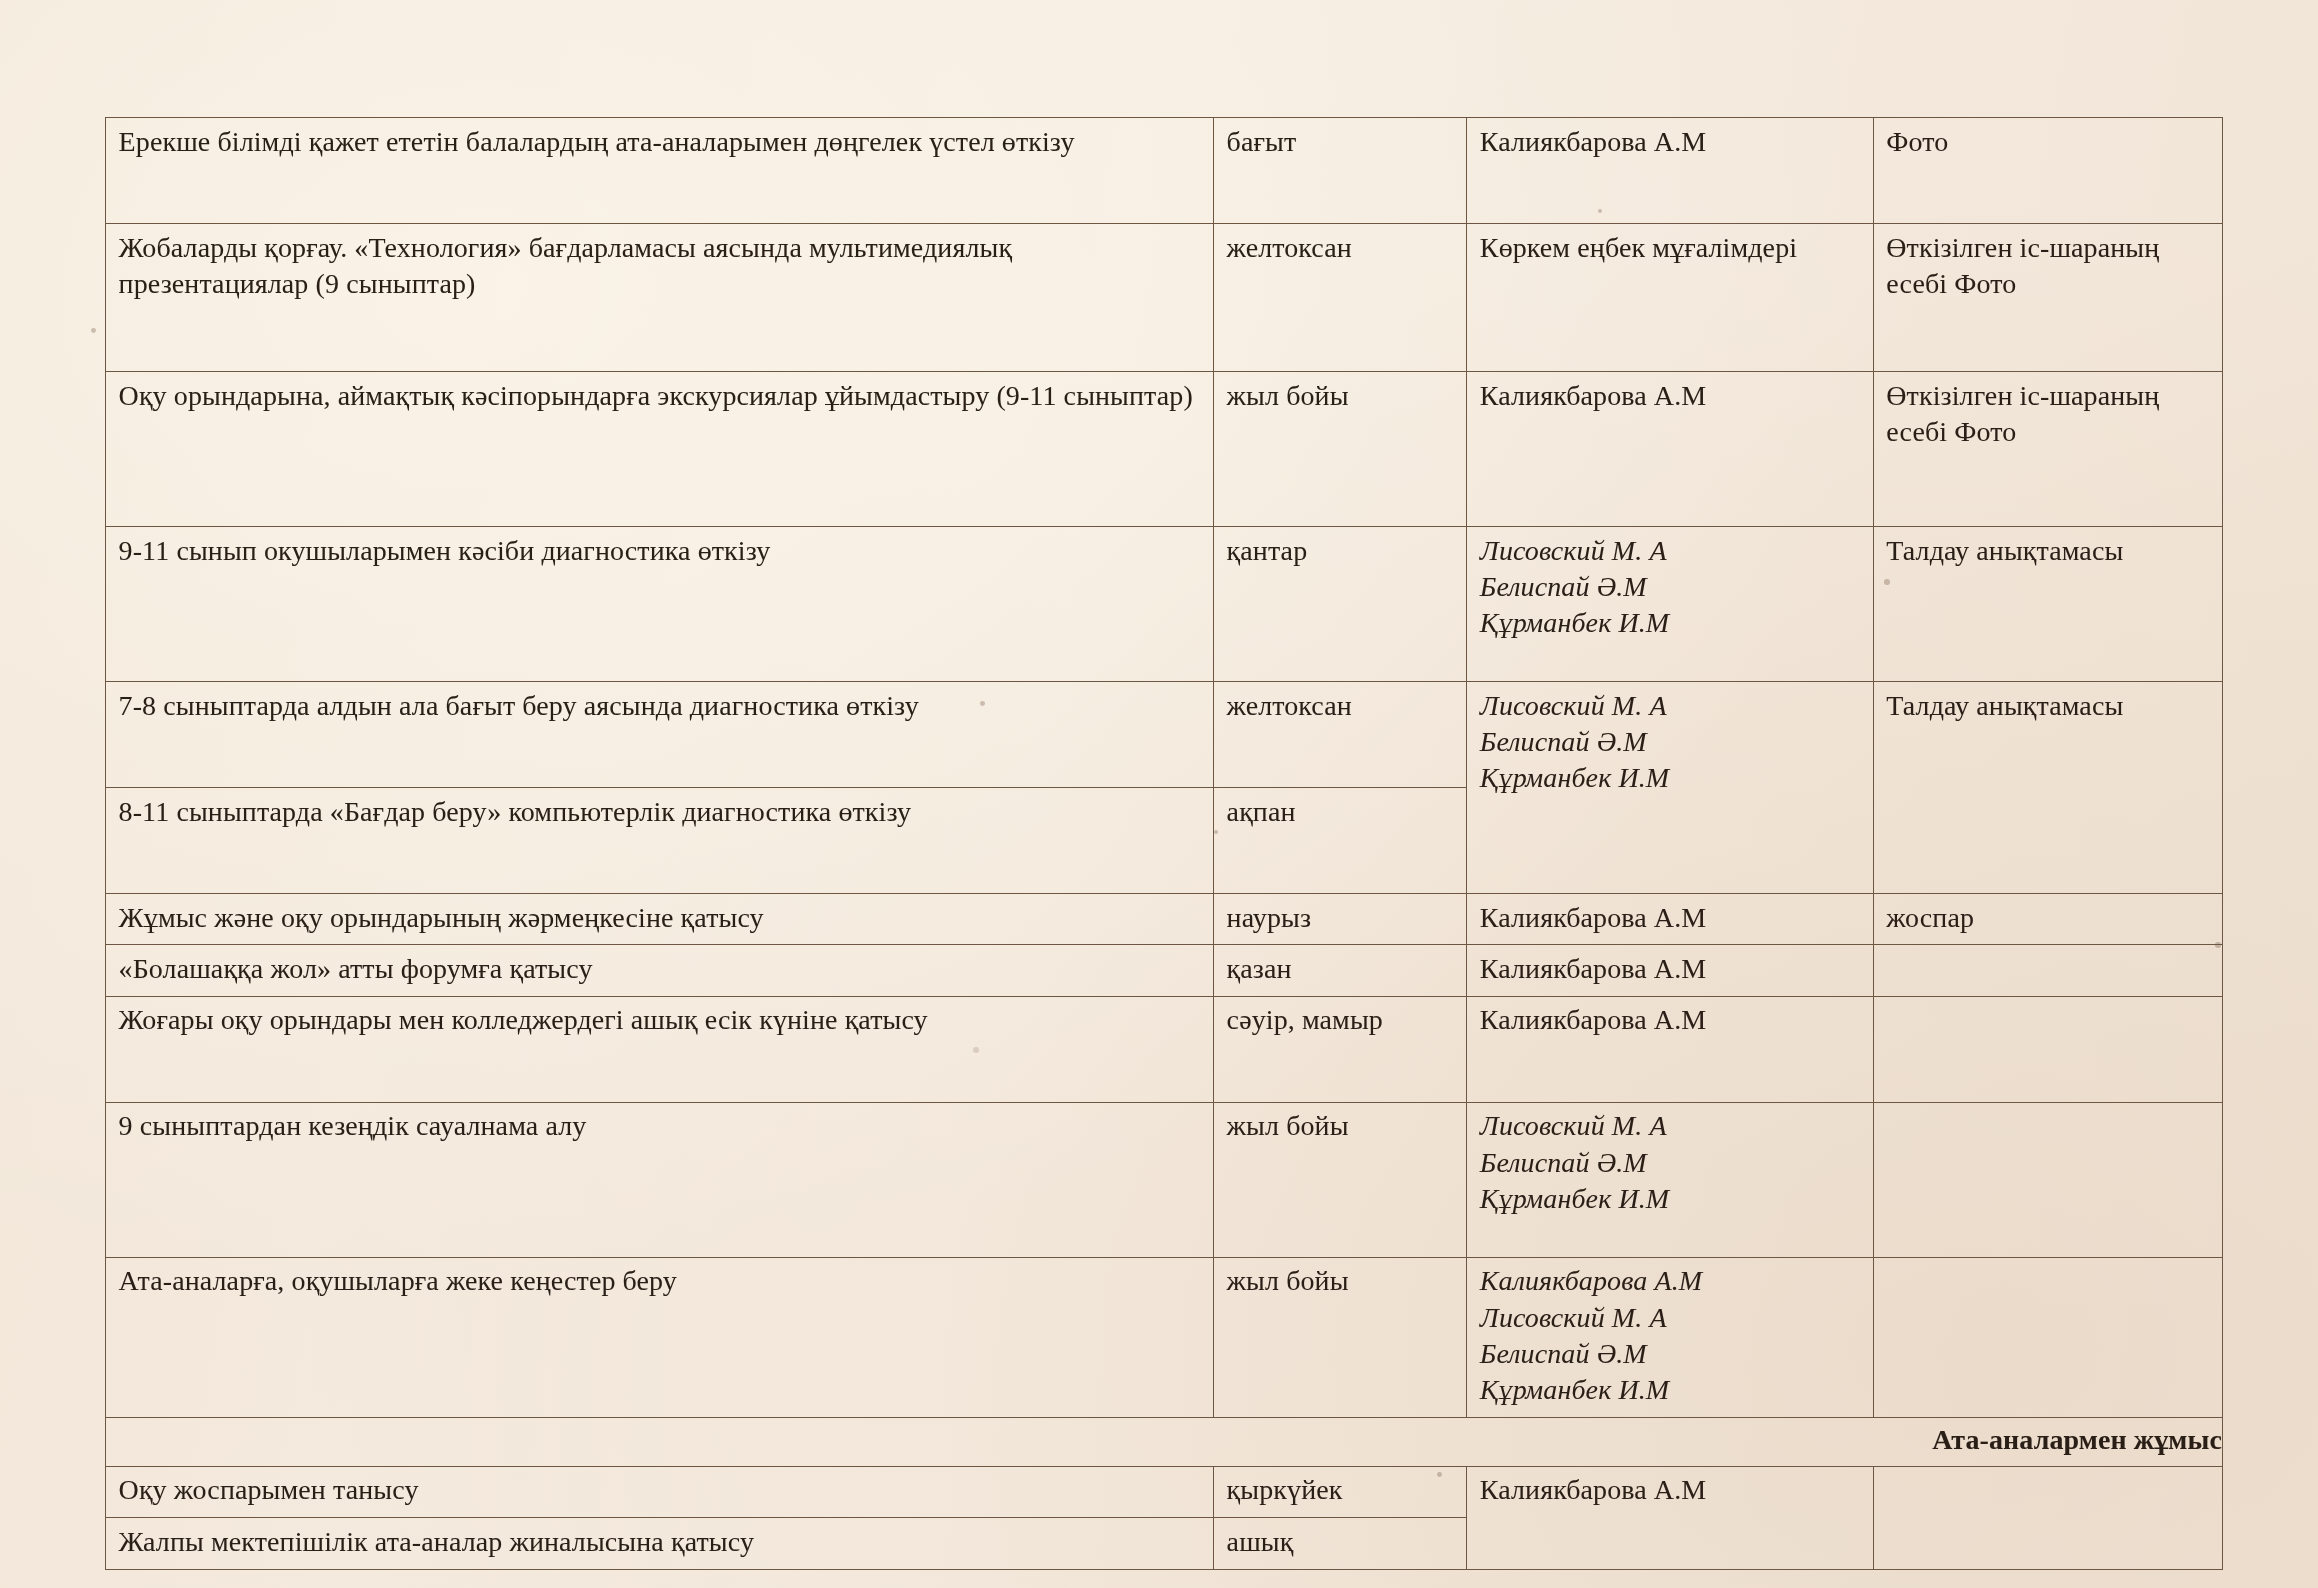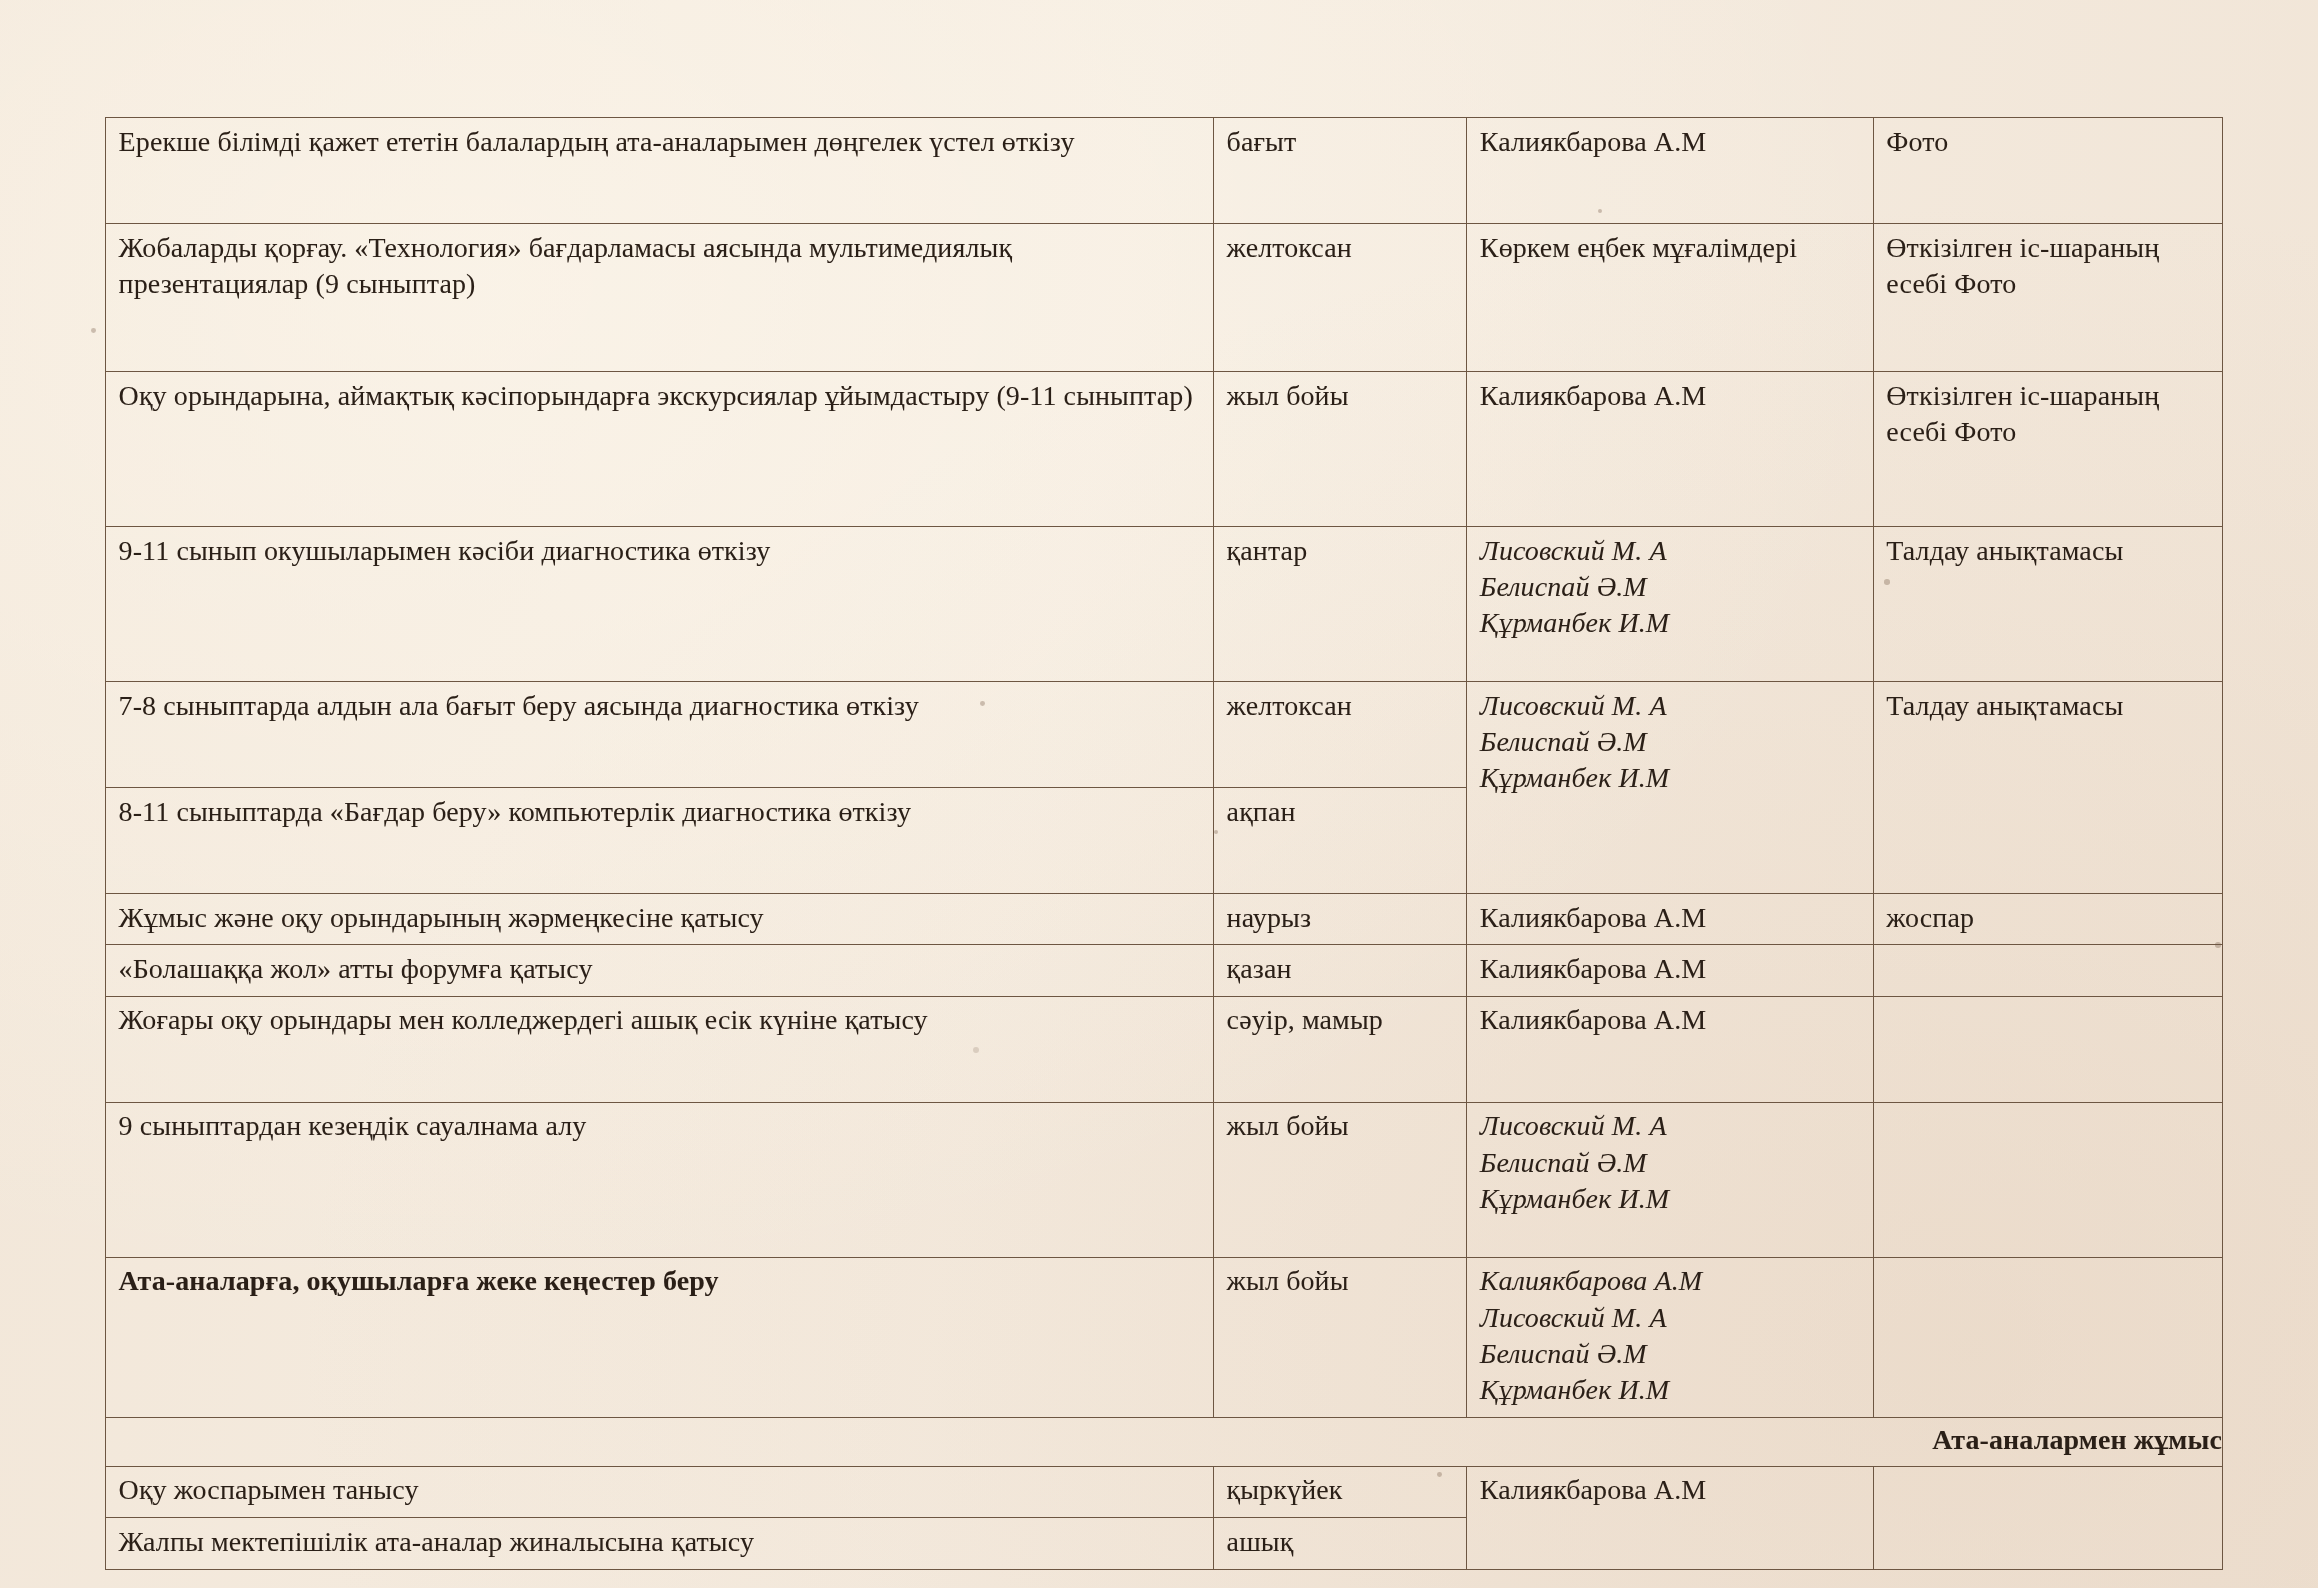--- a/index.html
+++ b/index.html
@@ -57,21 +57,21 @@
     text-align: right;
     font-weight: bold;
     padding: 4.2px 0 7px 0;
   }
   .spanned {
     
   }
   .tall-1 { height: 91px; }
   .tall-2 { height: 133px; }
   .tall-3 { height: 140px; }
-  .tall-4 { height: 129px; font-weight: bold; }
+  .tall-4 { height: 129px; }
 
   .nowrap-pre { white-space: pre-line; font-style: italic; }
 
   
   .doc-table td { text-shadow: 0 0 0.7px rgba(60,40,25,0.12); }
 </style>
 </head>
 <body>
 
 <div class="paper-tint"></div>

